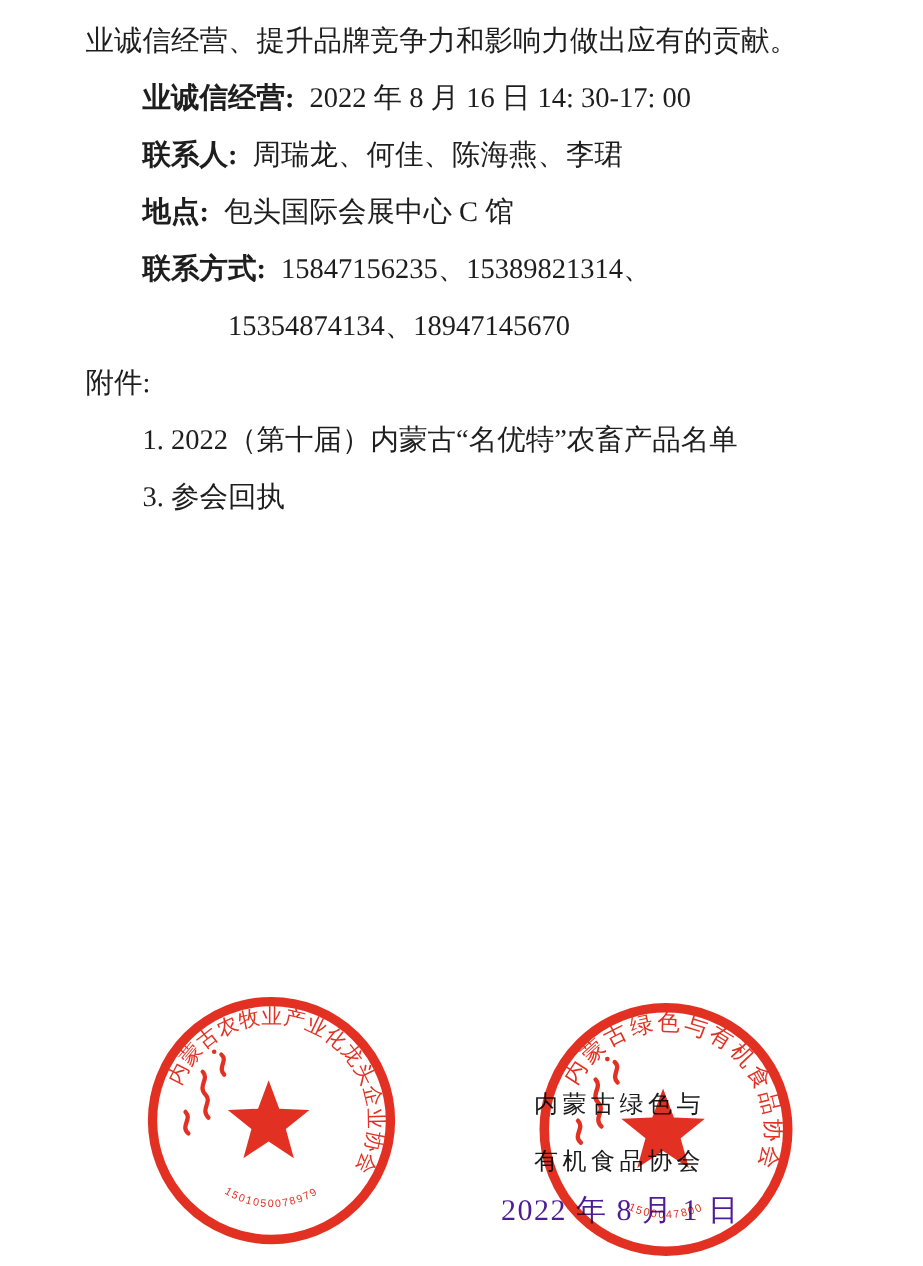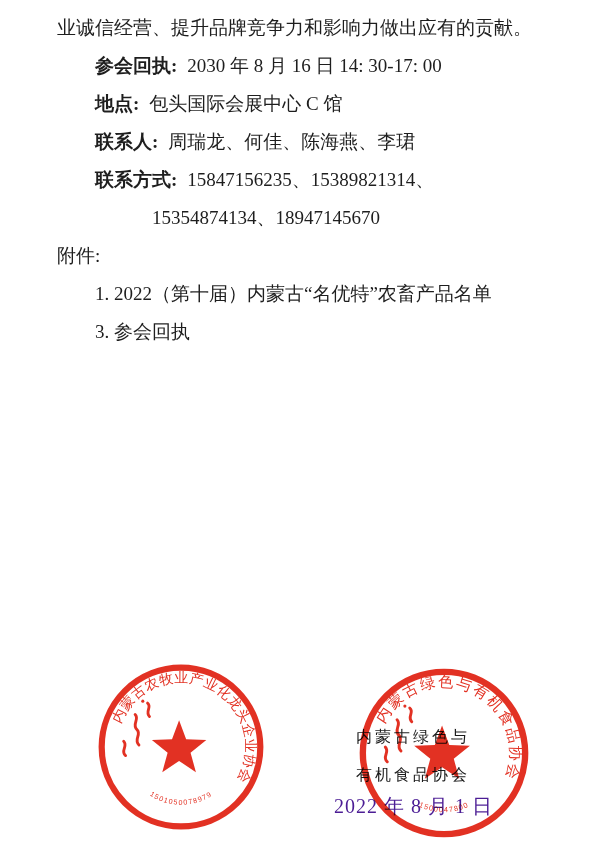--- a/index.html
+++ b/index.html
@@ -64,23 +64,23 @@
   }
 </style>
 </head>
 <body>
 
 <div class="page">
 
   <div class="content">
     <p>业诚信经营、提升品牌竞争力和影响力做出应有的贡献。</p>
 
-    <p class="info-line"><span class="label">参会回执:</span><span>2030 年 8 月 16 日 14: 30-17: 00</span></p>
+    <p class="info-line"><span class="label">业诚信经营:</span><span>2022 年 8 月 16 日 14: 30-17: 00</span></p>
+    <p class="info-line"><span class="label">联系人:</span><span>周瑞龙、何佳、陈海燕、李珺</span></p>
     <p class="info-line"><span class="label">地点:</span><span>包头国际会展中心 C 馆</span></p>
-    <p class="info-line"><span class="label">联系人:</span><span>周瑞龙、何佳、陈海燕、李珺</span></p>
     <p class="info-line"><span class="label">联系方式:</span><span>15847156235、15389821314、</span></p>
     <p class="phone2">15354874134、18947145670</p>
 
     <p>附件:</p>
     <p class="attach-item">1. 2022（第十届）内蒙古“名优特”农畜产品名单</p>
     <p class="attach-item last">3. 参会回执</p>
   </div>
 
 
   <div class="org org-right">

